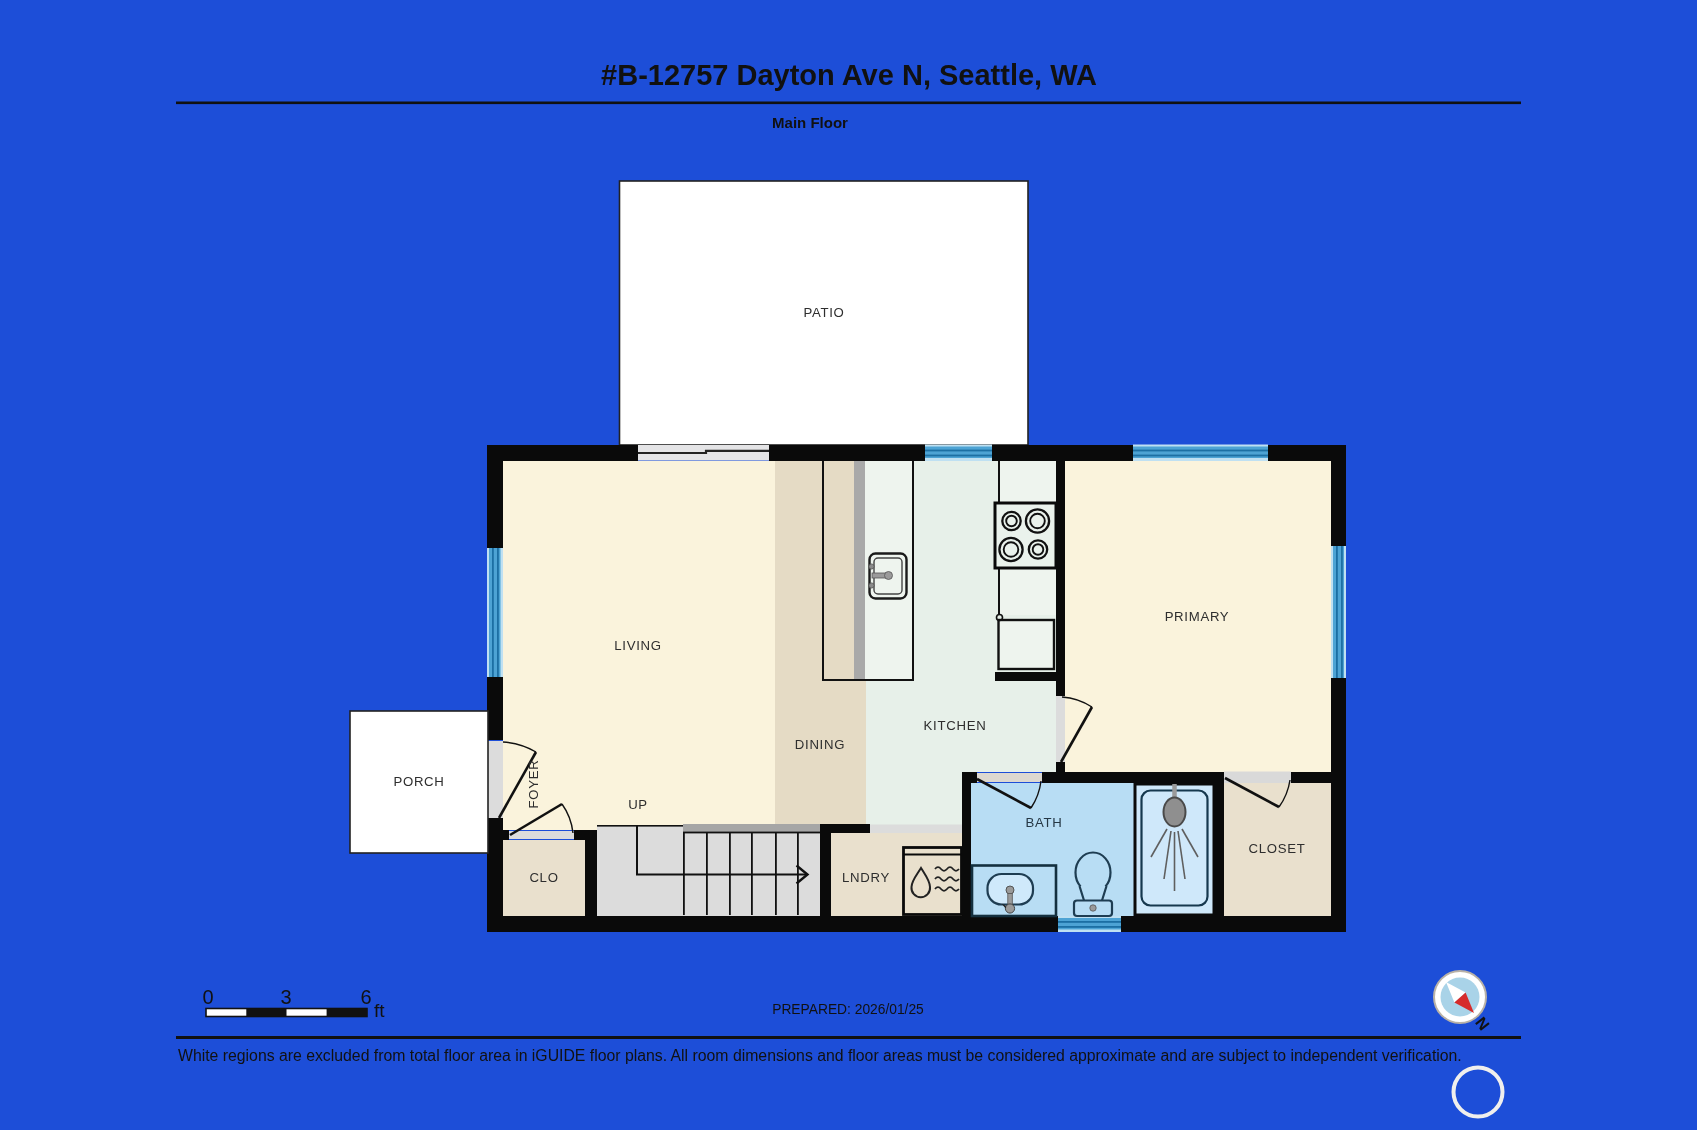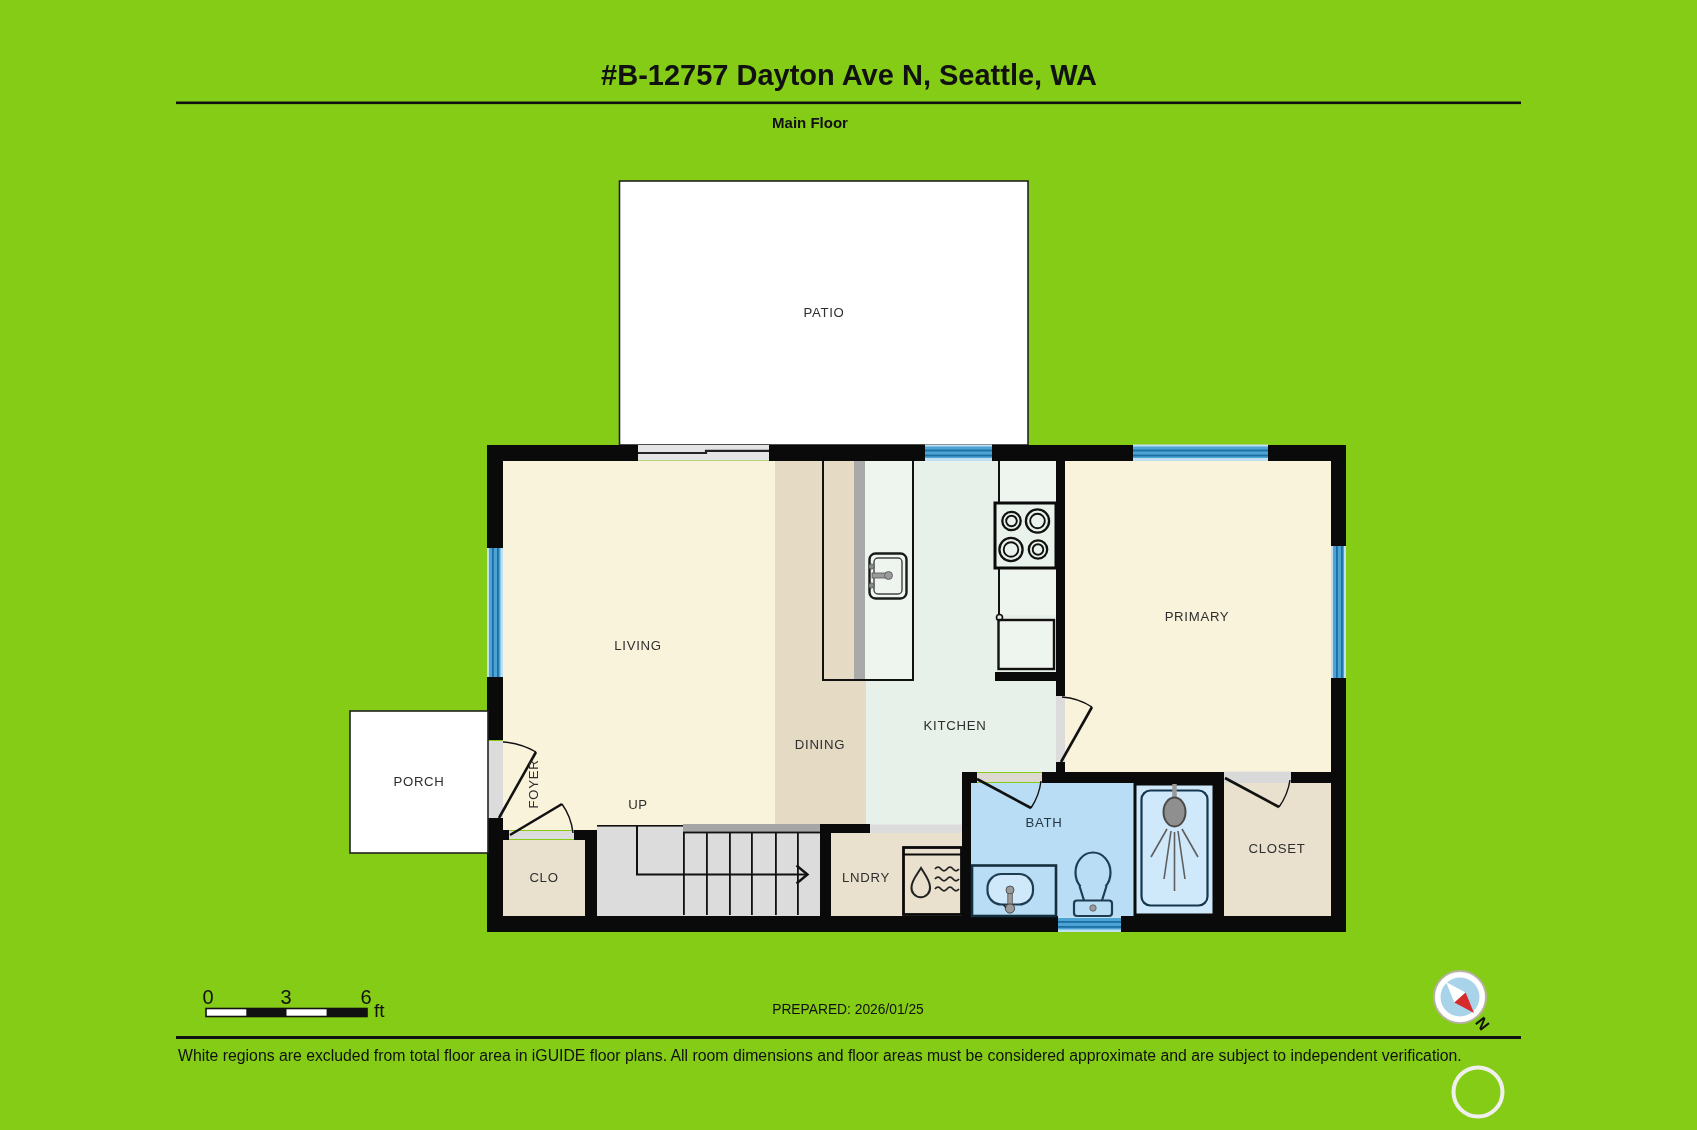--- a/index.html
+++ b/index.html
@@ -1,16 +1,16 @@
 <!DOCTYPE html>
 <html><head>
 <meta charset="utf-8">
 <style>
   html,body{margin:0;padding:0;background:#ffffff;}
-  #page{position:relative;width:1697px;height:1130px;background:#84cc16;font-family:"Liberation Sans",sans-serif;}
+  #page{position:relative;width:1697px;height:1130px;background:#1d4ed8;font-family:"Liberation Sans",sans-serif;}
   svg{position:absolute;left:0;top:0;}
   text{font-family:"Liberation Sans",sans-serif;}
 </style>
 </head>
 <body>
 <div id="page">
 <svg width="1697" height="1130" viewBox="0 0 1697 1130">
 
 <text x="849" y="85" font-size="29" font-weight="bold" fill="#111" text-anchor="middle">#B-12757 Dayton Ave N, Seattle, WA</text>
 

